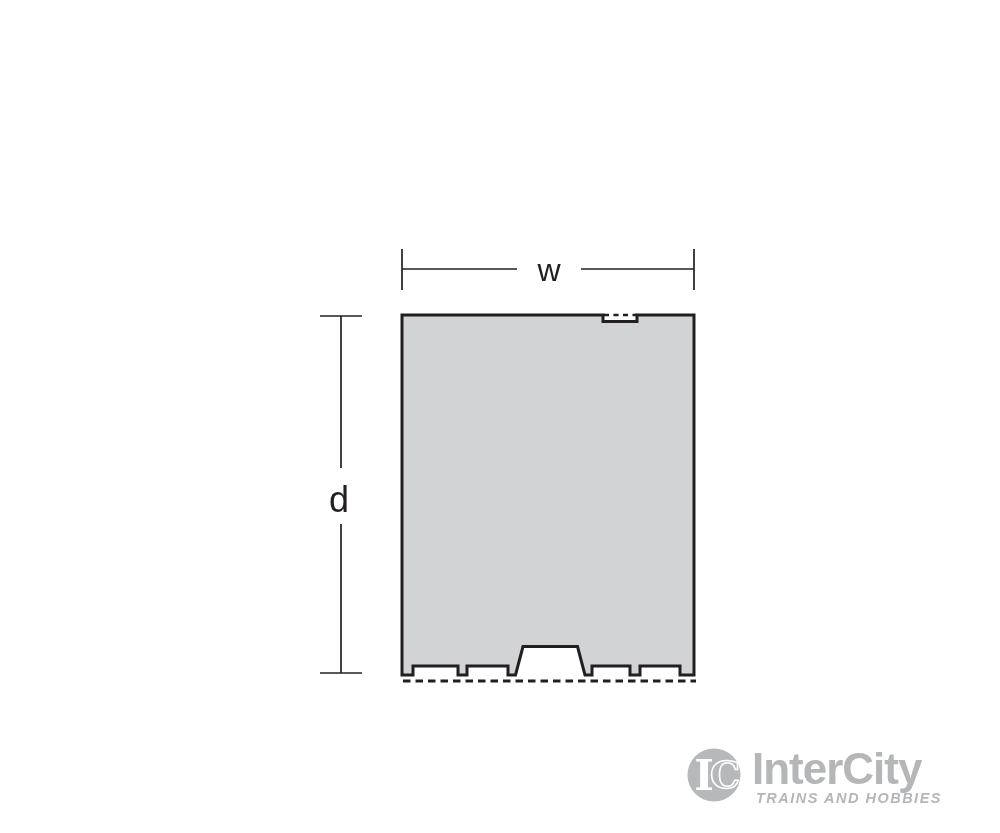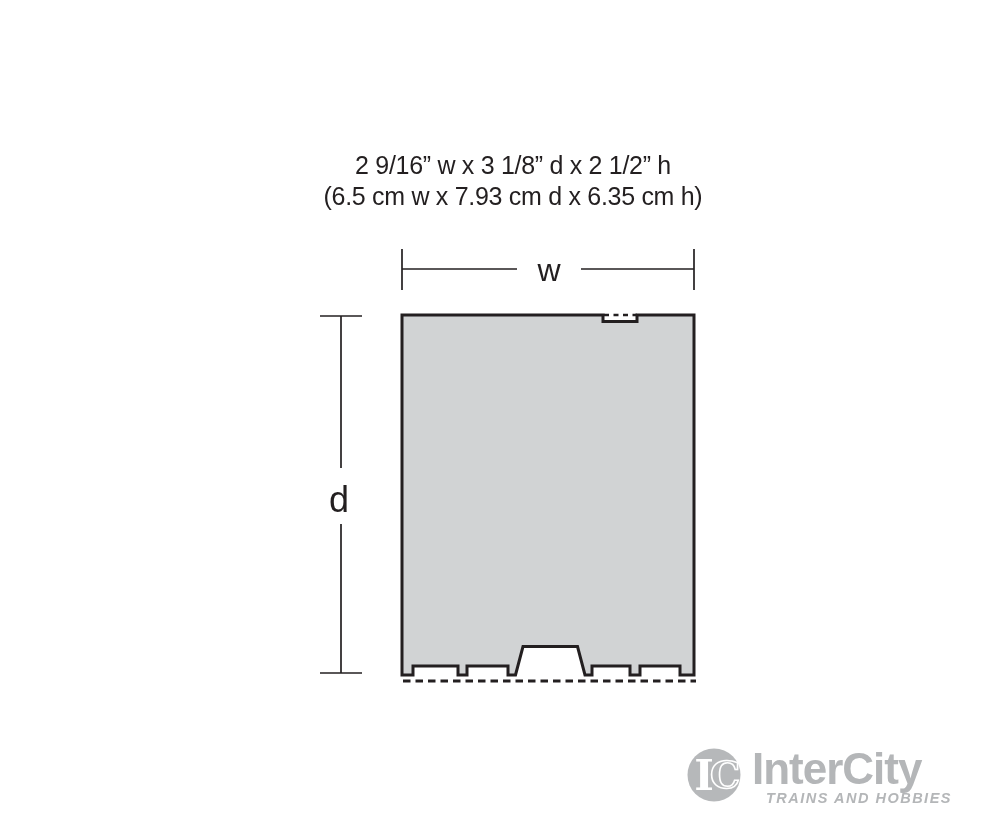--- a/index.html
+++ b/index.html
@@ -52,21 +52,21 @@
     left: 66px;
     top: 0px;
     color: #b4b6b8;
     font-size: 44px;
     font-weight: bold;
     letter-spacing: -1px;
     white-space: nowrap;
   }
   .brand-tagline {
     position: absolute;
-    left: 80px;
+    left: 70px;
     top: 46px;
     color: #b4b6b8;
     font-size: 14.5px;
     font-weight: bold;
     font-style: italic;
     letter-spacing: 1.5px;
     white-space: nowrap;
   }
   .mono-i {
     font-family: "DejaVu Serif", serif;
@@ -79,24 +79,20 @@
     fill: #b6b8ba;
     stroke: #ffffff;
     stroke-width: 1.6px;
   }
 </style>
 </head>
 <body>
 
 <div class="canvas">
 
-  <div class="dim-text">
-    <div>2 9/16” w x 3 1/8” d x 2 1/2” h</div>
-    <div>(6.5 cm w x 7.93 cm d x 6.35 cm h)</div>
-  </div>
 
   <svg class="diagram-svg" width="1000" height="833" viewBox="0 0 1000 833">
 
     <path d="M 402,315
          L 603,315 L 603,321.5 L 637,321.5 L 637,315
          L 694,315
          L 694,675
          L 680,675 L 680,666
          L 640,666 L 640,675 L 630,675 L 630,666
          L 592,666 L 592,675

